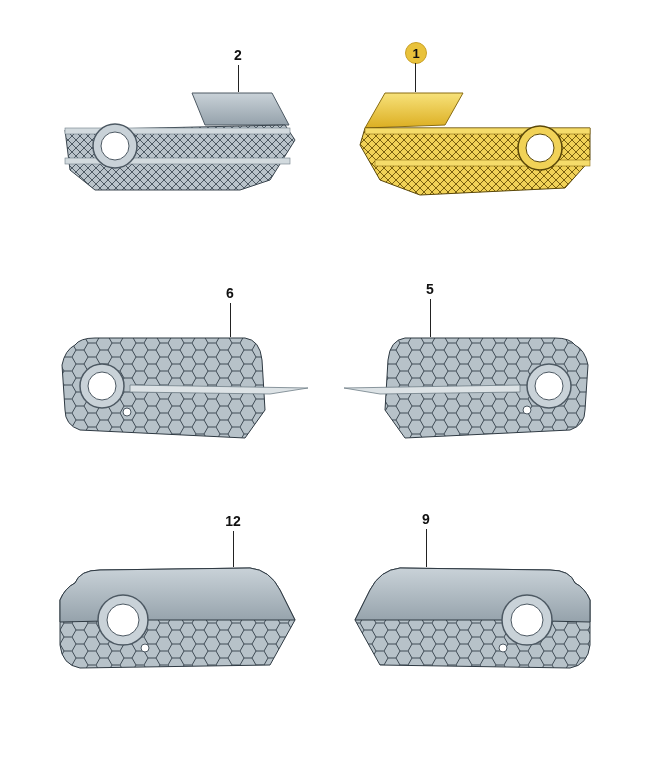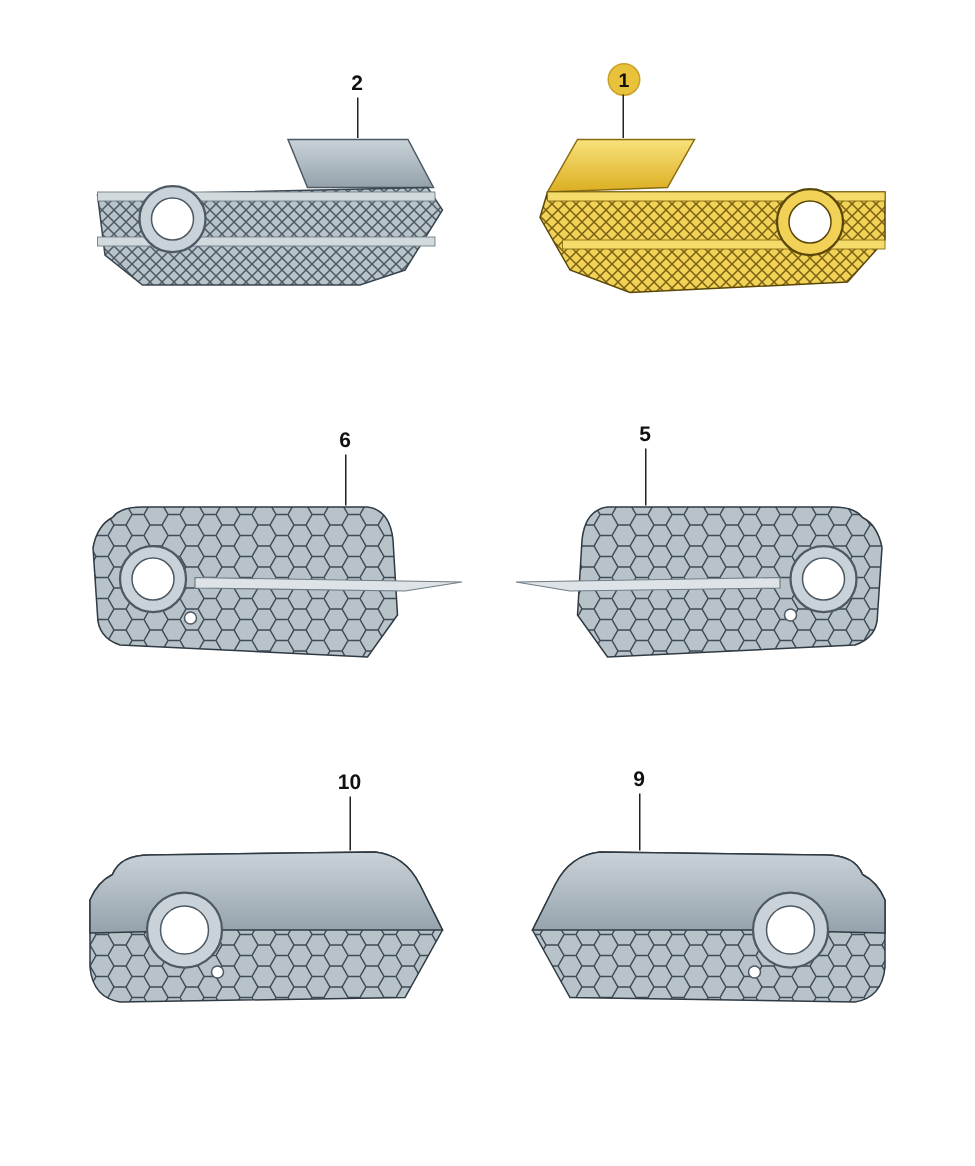--- a/index.html
+++ b/index.html
@@ -100,17 +100,17 @@
 
 <div class="badge" style="left:415px; top:42px;">1</div>
 <div class="leader" style="left:415px; top:63px; height:29px;"></div>
 
 <div class="label" style="left:230px; top:285px;">6</div>
 <div class="leader" style="left:230px; top:303px; height:34px;"></div>
 
 <div class="label" style="left:430px; top:281px;">5</div>
 <div class="leader" style="left:430px; top:299px; height:38px;"></div>
 
-<div class="label" style="left:233px; top:513px;">10</div>
+<div class="label" style="left:233px; top:513px;">12</div>
 <div class="leader" style="left:233px; top:531px; height:36px;"></div>
 
 <div class="label" style="left:426px; top:511px;">9</div>
 <div class="leader" style="left:426px; top:529px; height:38px;"></div>
 
 </body></html>

